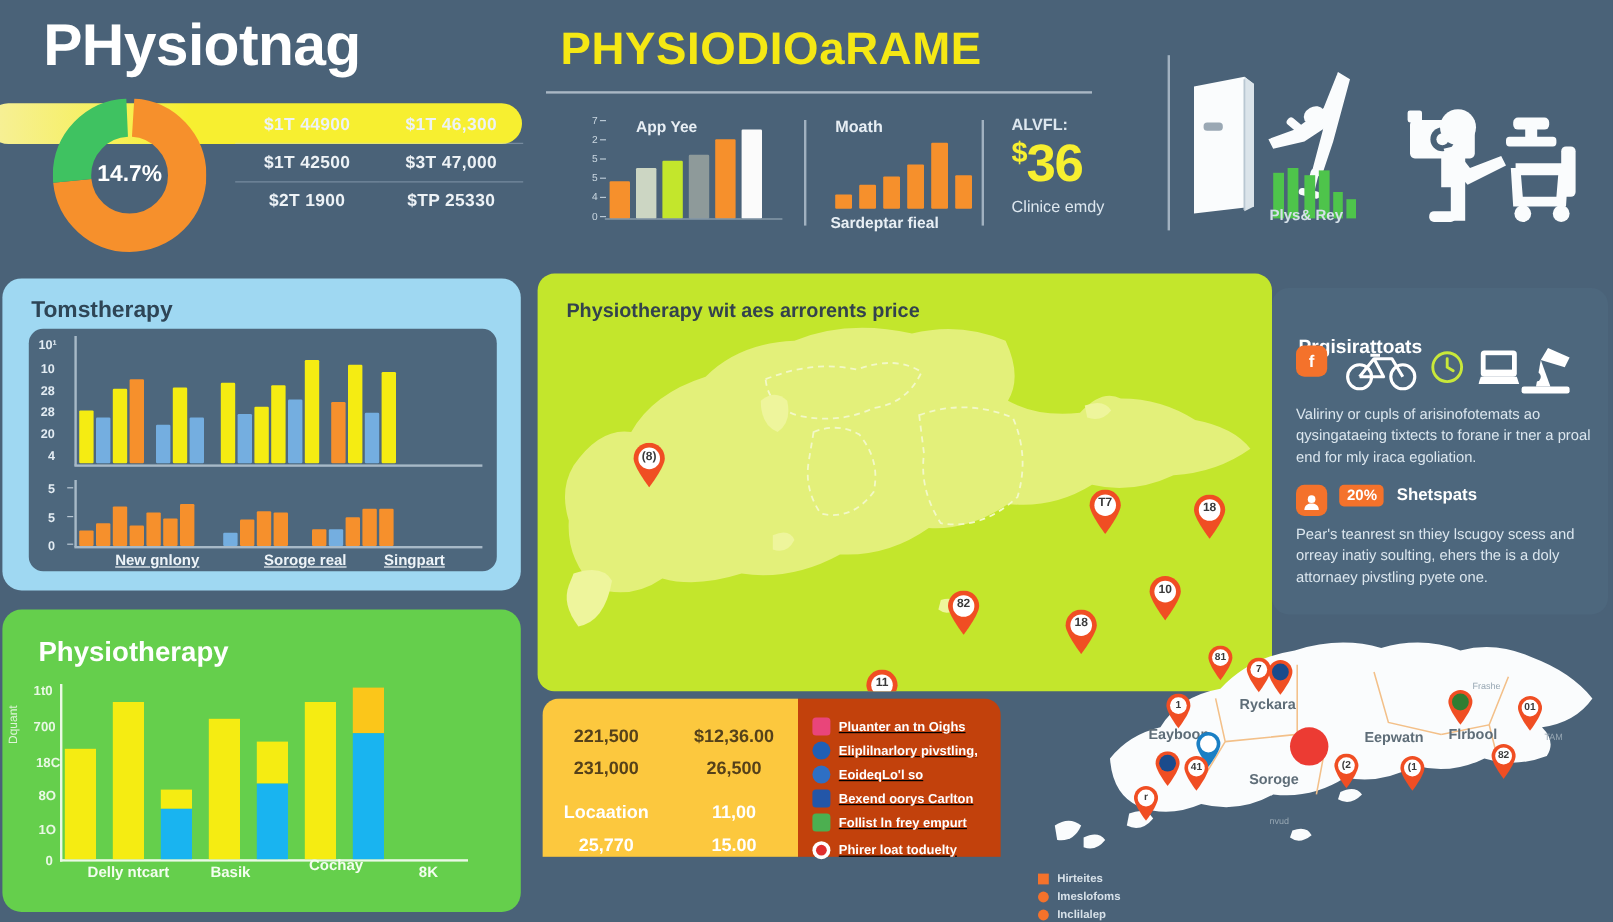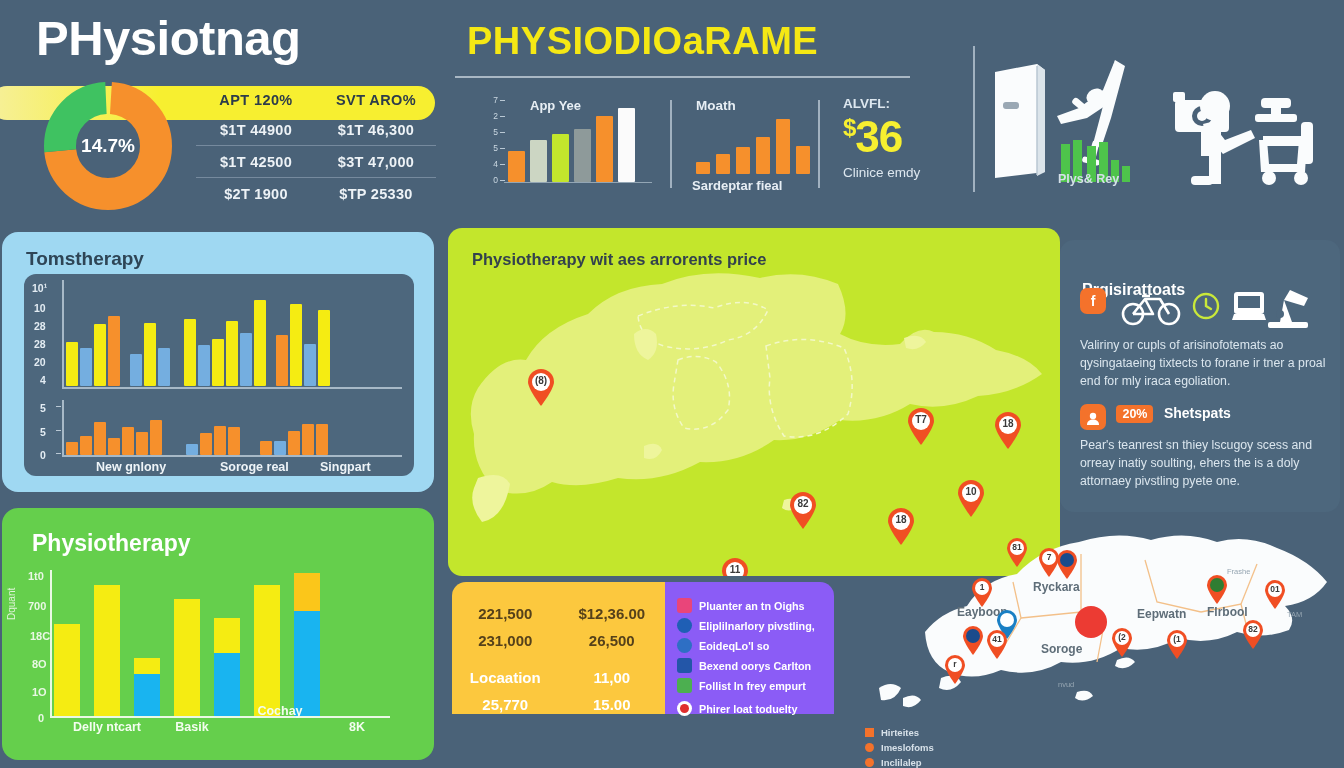--- a/index.html
+++ b/index.html
@@ -100,21 +100,21 @@
   }
   .card-blue-title { position: absolute; left: 24px; top: 16px; font-size: 19px; color: #2e4556; font-weight: 600; }
   .plot-dark {
     position: absolute; left: 22px; top: 42px; width: 390px; height: 202px;
     background: #4d677d; border-radius: 12px;
   }
   .axis-lab { position: absolute; font-size: 10.5px; color: #e3ecf3; font-weight: 600; }
   .axis-line { position: absolute; background: #a7b9c7; }
   .bars-row { position: absolute; display: flex; align-items: flex-end; }
   .bars-row i { display: block; border-radius: 1px; }
-  .xcat { position: absolute; font-size: 12.5px; color: #eef4f8; font-weight: 600; }
+  .xcat { position: absolute; font-size: 12.5px; color: #eef4f8; font-weight: 600; text-decoration: underline; }
 
   
   .card-green {
     position: absolute; left: 2px; top: 508px; width: 432px; height: 252px;
     background: #65cf4c; border-radius: 16px;
   }
   .card-green-title { position: absolute; left: 30px; top: 22px; font-size: 23px; font-weight: bold; color: #ffffff; }
   .g-ylab { position: absolute; font-size: 11px; color: #e9f8e4; font-weight: 600; text-align: right; }
   .g-yaxis-title {
     position: absolute; left: 6px; top: 620px; font-size: 10px; color: #dff4d8;
@@ -163,21 +163,21 @@
   .card-red {
     position: absolute; left: 452px; top: 582px; width: 382px; height: 176px;
     border-radius: 14px; overflow: hidden;
   }
   .red-head {
     height: 44px; background: #ef3333; color: #fff;
     font-size: 18px; font-weight: bold; display: flex; align-items: center; padding-left: 38px;
   }
   .red-body { display: flex; height: 132px; }
   .red-left { width: 213px; background: #fcc83e; padding: 18px 0 0 0; }
-  .red-right { flex: 1; background: #8b5cf6; padding: 16px 0 0 12px; }
+  .red-right { flex: 1; background: #c2410c; padding: 16px 0 0 12px; text-decoration: underline; }
   .rl-row { display: flex; font-size: 15px; font-weight: bold; color: #55411a; justify-content: center; }
   .rl-row > span { width: 50%; text-align: center; padding: 5px 0; }
   .rl-row.white > span { color: #ffffff; }
   .rr-item { display: flex; align-items: center; gap: 7px; margin-bottom: 5px; }
   .rr-ico { width: 15px; height: 15px; border-radius: 3px; flex: 0 0 15px; }
   .rr-txt { font-size: 10.8px; color: #ffffff; font-weight: 600; }
 
   
   .map2 { position: absolute; left: 845px; top: 520px; width: 499px; height: 248px; }
   .map2 .pin2 { position: absolute; width: 24px; height: 30px; }
@@ -205,24 +205,20 @@
 
     <div class="donut-wrap">
       <svg width="128" height="128" viewBox="0 0 128 128">
         <circle cx="64" cy="64" r="48" fill="none" stroke="#f6902c" stroke-width="32" stroke-dasharray="218 83" stroke-dashoffset="-3" transform="rotate(-90 64 64)"></circle>
         <circle cx="64" cy="64" r="48" fill="none" stroke="#3fc261" stroke-width="32" stroke-dasharray="78 223" stroke-dashoffset="-221" transform="rotate(-90 64 64)"></circle>
       </svg>
       <div class="donut-label">14.7%</div>
     </div>
 
     <div class="stats">
-      <div class="stats-row stats-head">
-        <div>APT 120%</div>
-        <div>SVT ARO%</div>
-      </div>
       <div class="stats-row stats-body">
         <div>$1T 44900</div>
         <div>$1T 46,300</div>
       </div>
       <div class="stats-row stats-body">
         <div>$1T 42500</div>
         <div>$3T 47,000</div>
       </div>
       <div class="stats-row stats-body last">
         <div>$2T 1900</div>
@@ -445,21 +441,21 @@
         <i style="height:131px;background:#f5ec12"></i>
       </div>
       <div class="stack" style="width:26px;height:148px">
         <i style="height:38px;background:#fbc61a"></i>
         <i style="height:105px;background:#19b4f0"></i>
       </div>
     </div>
 
     <div class="g-xcat" style="left:40px;  top:212px; width:130px">Delly ntcart</div>
     <div class="g-xcat" style="left:150px; top:212px; width:80px">Basik</div>
-    <div class="g-xcat" style="left:238px; top:196px; width:80px">Cochay</div>
+    <div class="g-xcat" style="left:238px; top:206px; width:80px">Cochay</div>
     <div class="g-xcat" style="left:325px; top:212px; width:60px">8K</div>
   </div>
   <div class="g-yaxis-title">Dquant</div>
 
   <div class="card-map">
     <svg width="612" height="348" viewBox="0 0 612 348">
       <path d="M30 160 Q52 128 78 132 Q96 100 140 86 Q168 58 214 56 Q258 38 312 50
                Q352 40 390 56 Q404 86 392 106 Q418 120 452 116 Q470 96 486 104
                Q520 104 548 122 Q580 128 594 146 Q566 166 530 168 Q496 184 462 176
                Q430 196 392 192 Q360 214 326 212 Q292 236 252 234 Q212 256 170 250

